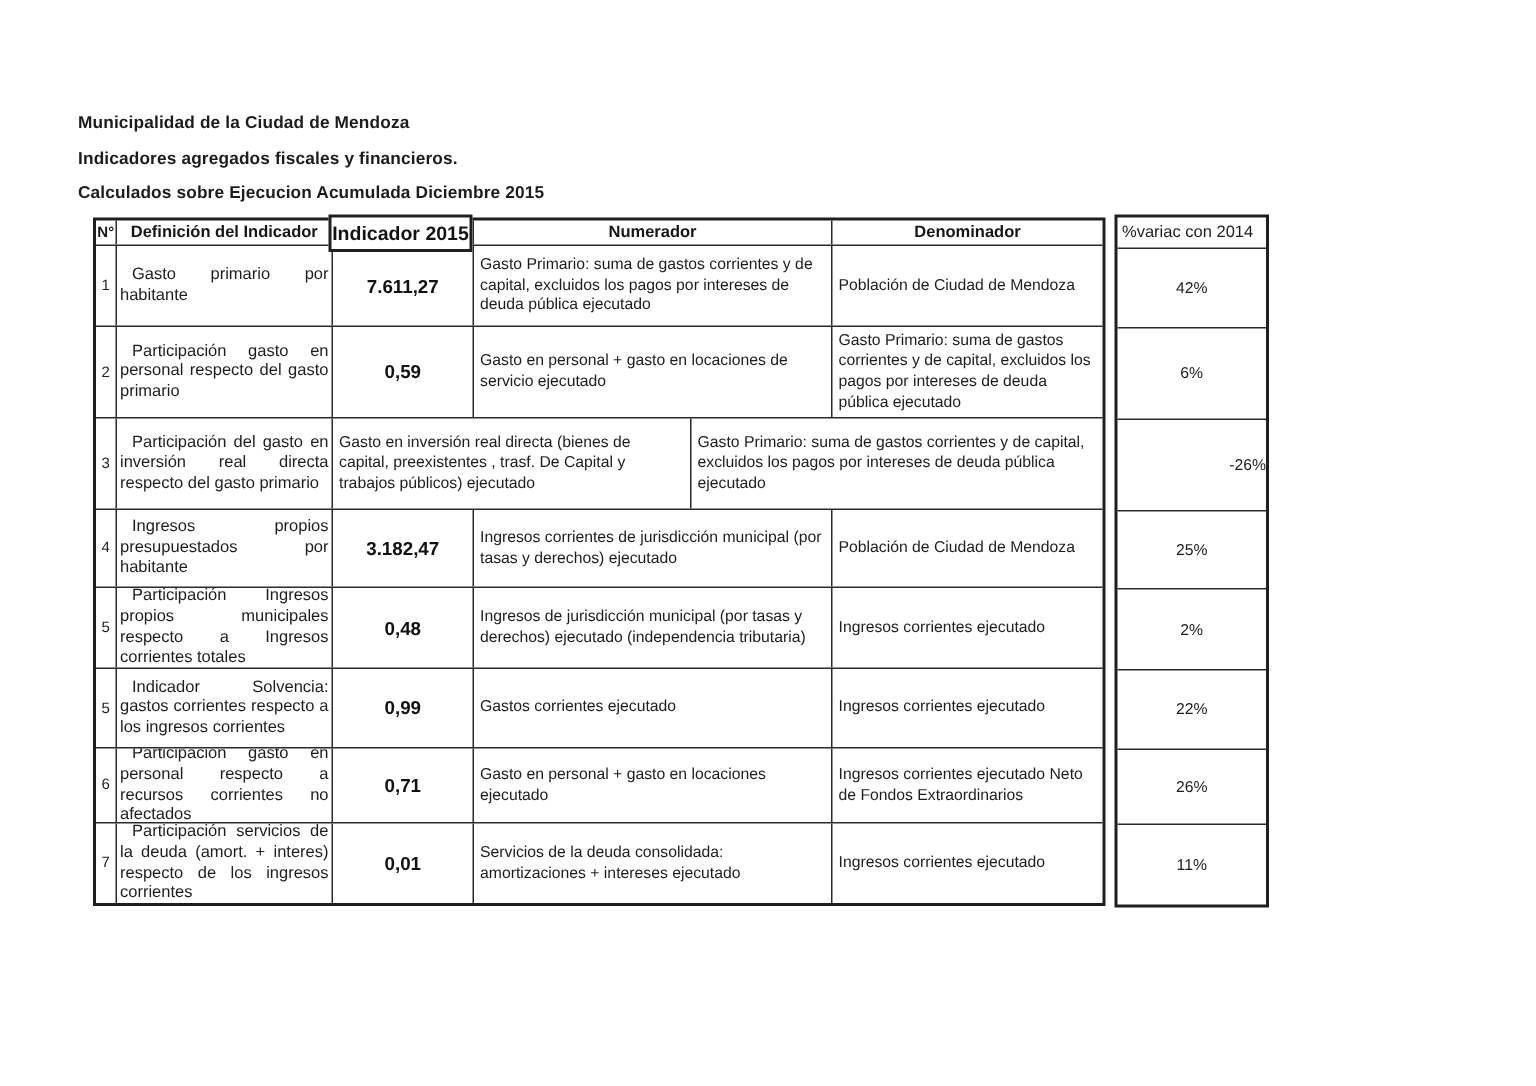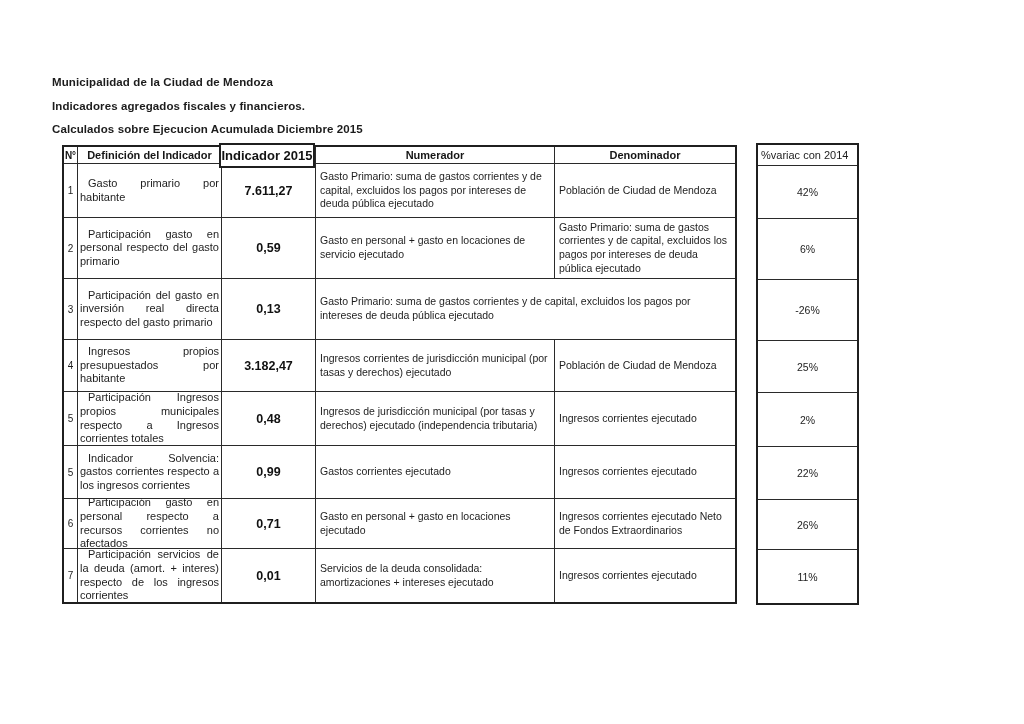--- a/index.html
+++ b/index.html
@@ -108,42 +108,41 @@
     white-space: nowrap;
   }
 
   
   .var-table {
     position: absolute;
     left: 743px; top: 143px;
     width: 103px;
     border: 2px solid #1f1f1f;
     background: #fff;
-    margin-left: 13px;
   }
   .var-row {
     border-bottom: 1px solid #2a2a2a;
     display: flex;
     align-items: center;
     justify-content: center;
     overflow: hidden;
   }
   .var-row:last-child { border-bottom: none; justify-content: center; }
   .var-hdr {
     height: 21px;
     justify-content: flex-start;
     padding-left: 3px;
     font-size: 11px;
     color: #1d1d1d;
     white-space: nowrap;
   }
   .var-val { font-size: 10.5px; color: #1d1d1d; }
   .vr-0 { height: 53px; }
   .vr-1 { height: 61px; }
-  .vr-2 { height: 61px; }
+  .vr-2 { height: 61px; justify-content: flex-end; }
   .vr-3 { height: 52px; }
   .vr-4 { height: 54px; }
   .vr-5 { height: 53px; }
   .vr-6 { height: 50px; }
   .vr-7 { height: 53px; }
 </style>
 </head>
 <body>
 
 <div class="doc-header">
@@ -200,22 +199,22 @@
       </div>
   </div>
 
   <div class="t-row row-2">
     <div class="cell c-num">
         <span class="num-text">3</span>
       </div>
     <div class="cell c-def">
         <div class="def-text">Participación del gasto en inversión real directa respecto del gasto primario</div>
       </div>
-    <div class="cell c-ind">
-        <span class="ind-text">0,13</span>
+    <div class="cell c-numr">
+        <div class="body-text">Gasto en inversión real directa (bienes de capital, preexistentes , trasf. De Capital y trabajos públicos) ejecutado</div>
       </div>
     <div class="cell c-den">
         <div class="body-text">Gasto Primario: suma de gastos corrientes y de capital, excluidos los pagos por intereses de deuda pública ejecutado</div>
       </div>
   </div>
 
   <div class="t-row row-3">
     <div class="cell c-num">
         <span class="num-text">4</span>
       </div>

